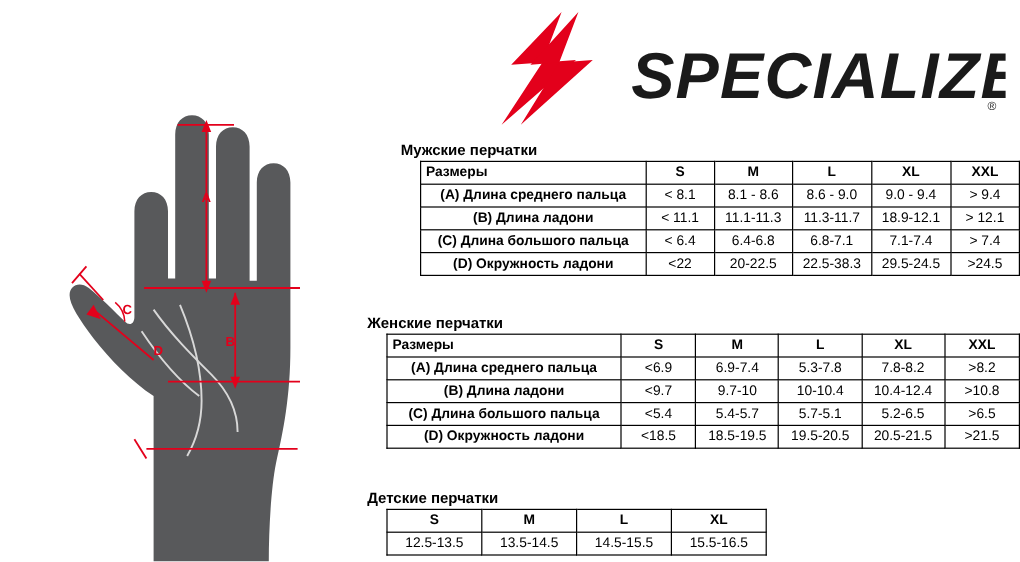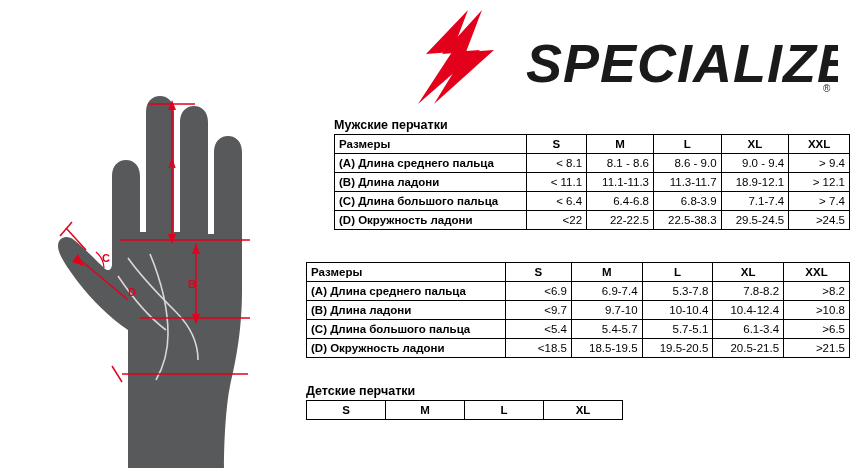--- a/index.html
+++ b/index.html
@@ -43,61 +43,62 @@
   .section-title {
     font-size: 12.5px;
     font-weight: bold;
     color: #000;
     margin: 0 0 2px 0;
     line-height: 14px;
   }
   table.sizes {
     border-collapse: collapse;
     font-size: 11.5px;
+    margin-left: 16px;
   }
   table.sizes td, table.sizes th {
     border: 1px solid #000;
     padding: 2px 4px;
     line-height: 14px;
     white-space: nowrap;
   }
   table.sizes th {
     font-weight: bold;
     text-align: center;
   }
   table.sizes td.rowlabel {
-    text-align: left;
+    text-align: center;
     font-weight: bold;
     width: 200px;
   }
   table.sizes th.rowlabel {
     text-align: left;
     font-weight: bold;
     width: 200px;
   }
   table.sizes td.val {
-    text-align: right;
+    text-align: center;
     width: 66px;
   }
 
   #mens-block {
     position: absolute;
     left: 306px;
     top: 118px;
     padding-left: 28px;
   }
   #womens-block {
     position: absolute;
     left: 306px;
     top: 262px;
   }
   #kids-block {
     position: absolute;
     left: 306px;
-    top: 384px;
+    top: 408px;
   }
   table.kids td, table.kids th {
     width: 70px;
     text-align: center;
   }
 </style>
 </head>
 <body>
 
 <div id="page">
@@ -213,37 +214,38 @@
         <td class="val">&lt; 11.1</td>
         <td class="val">11.1-11.3</td>
         <td class="val">11.3-11.7</td>
         <td class="val">18.9-12.1</td>
         <td class="val">&gt; 12.1</td>
       </tr>
       <tr>
         <td class="rowlabel">(C) Длина большого пальца</td>
         <td class="val">&lt; 6.4</td>
         <td class="val">6.4-6.8</td>
-        <td class="val">6.8-3.9</td>
+        <td class="val">6.8-7.1</td>
         <td class="val">7.1-7.4</td>
         <td class="val">&gt; 7.4</td>
       </tr>
       <tr>
         <td class="rowlabel">(D) Окружность ладони</td>
         <td class="val">&lt;22</td>
-        <td class="val">22-22.5</td>
+        <td class="val">20-22.5</td>
         <td class="val">22.5-38.3</td>
         <td class="val">29.5-24.5</td>
         <td class="val">&gt;24.5</td>
       </tr>
     </tbody>
       </table>
   </div>
 
   <div id="womens-block">
+    <div class="section-title">Женские перчатки</div>
     <table class="sizes">
       <tbody>
           <tr>
         <th class="rowlabel">Размеры</th>
         <th>S</th>
         <th>M</th>
         <th>L</th>
         <th>XL</th>
         <th>XXL</th>
       </tr>
@@ -261,21 +263,21 @@
         <td class="val">9.7-10</td>
         <td class="val">10-10.4</td>
         <td class="val">10.4-12.4</td>
         <td class="val">&gt;10.8</td>
       </tr>
       <tr>
         <td class="rowlabel">(C) Длина большого пальца</td>
         <td class="val">&lt;5.4</td>
         <td class="val">5.4-5.7</td>
         <td class="val">5.7-5.1</td>
-        <td class="val">6.1-3.4</td>
+        <td class="val">5.2-6.5</td>
         <td class="val">&gt;6.5</td>
       </tr>
       <tr>
         <td class="rowlabel">(D) Окружность ладони</td>
         <td class="val">&lt;18.5</td>
         <td class="val">18.5-19.5</td>
         <td class="val">19.5-20.5</td>
         <td class="val">20.5-21.5</td>
         <td class="val">&gt;21.5</td>
       </tr>
@@ -286,17 +288,23 @@
   <div id="kids-block">
     <div class="section-title">Детские перчатки</div>
     <table class="sizes kids">
       <tbody>
           <tr>
         <th>S</th>
         <th>M</th>
         <th>L</th>
         <th>XL</th>
       </tr>
+      <tr>
+        <td>12.5-13.5</td>
+        <td>13.5-14.5</td>
+        <td>14.5-15.5</td>
+        <td>15.5-16.5</td>
+      </tr>
     </tbody>
       </table>
   </div>
 
 </div>
 
 </body></html>

